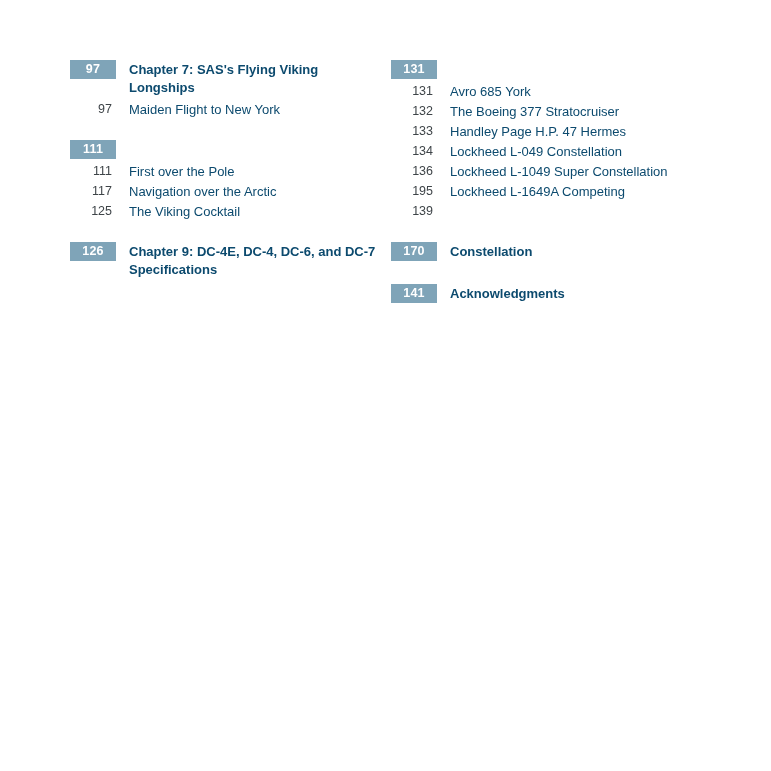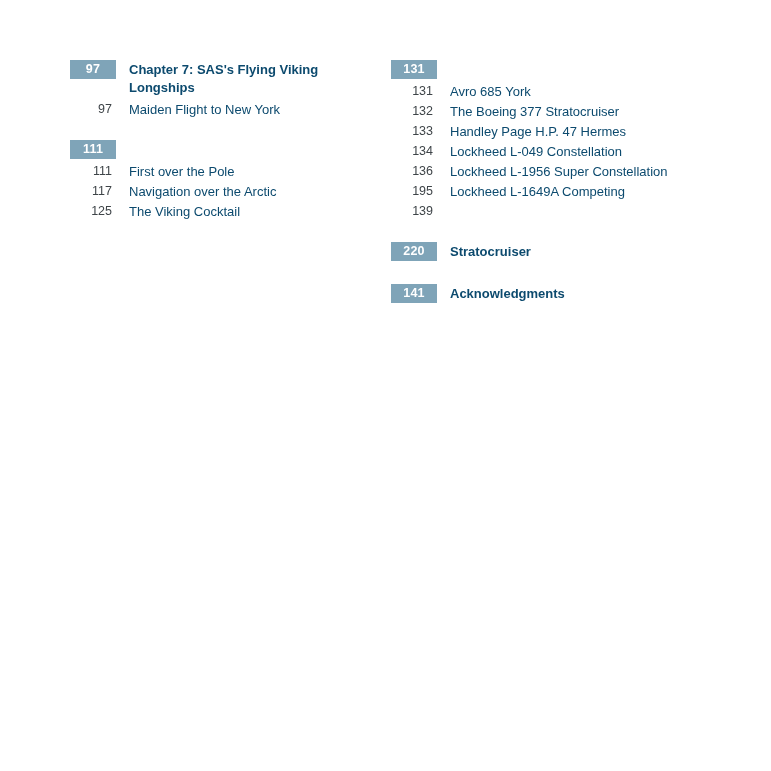--- a/index.html
+++ b/index.html
@@ -124,20 +124,26 @@
           <div class="entry-title">Navigation over the Arctic</div>
         </div>
         <div class="entry section">
           <div class="num-plain">125</div>
           <div class="entry-title">The Viking Cocktail</div>
         </div>
       </div>
 
       <div class="gap-after-group"></div>
 
+      <div class="group">
+        <div class="entry chapter">
+          <div class="num-box">126</div>
+          <div class="entry-title">Chapter 9: DC-4E, DC-4, DC-6, and DC-7 Specifications</div>
+        </div>
+      </div>
 
     </div>
 
     <div class="column">
 
       <div class="group">
         <div class="entry chapter">
           <div class="num-box">131</div>
         </div>
         <div class="entry section">
@@ -151,37 +157,37 @@
         <div class="entry section">
           <div class="num-plain">133</div>
           <div class="entry-title">Handley Page H.P. 47 Hermes</div>
         </div>
         <div class="entry section">
           <div class="num-plain">134</div>
           <div class="entry-title">Lockheed L-049 Constellation</div>
         </div>
         <div class="entry section">
           <div class="num-plain">136</div>
-          <div class="entry-title">Lockheed L-1956 Super Constellation</div>
+          <div class="entry-title">Lockheed L-1049 Super Constellation</div>
         </div>
         <div class="entry section">
           <div class="num-plain">195</div>
           <div class="entry-title">Lockheed L-1649A Competing</div>
         </div>
         <div class="entry section">
           <div class="num-plain">139</div>
         </div>
       </div>
 
       <div class="gap-after-group"></div>
 
       <div class="group">
         <div class="entry chapter">
-          <div class="num-box">220</div>
-          <div class="entry-title">Stratocruiser</div>
+          <div class="num-box">170</div>
+          <div class="entry-title">Constellation</div>
         </div>
       </div>
 
       <div class="gap-after-group"></div>
 
       <div class="group">
         <div class="entry chapter">
           <div class="num-box">141</div>
           <div class="entry-title">Acknowledgments</div>
         </div>

